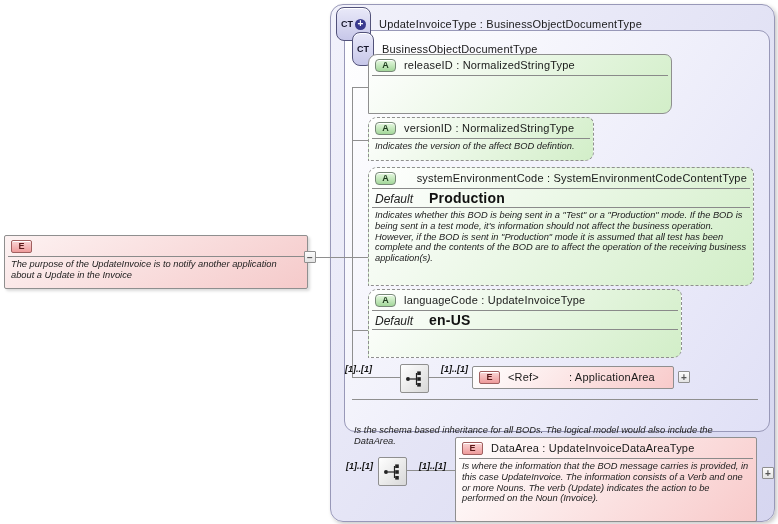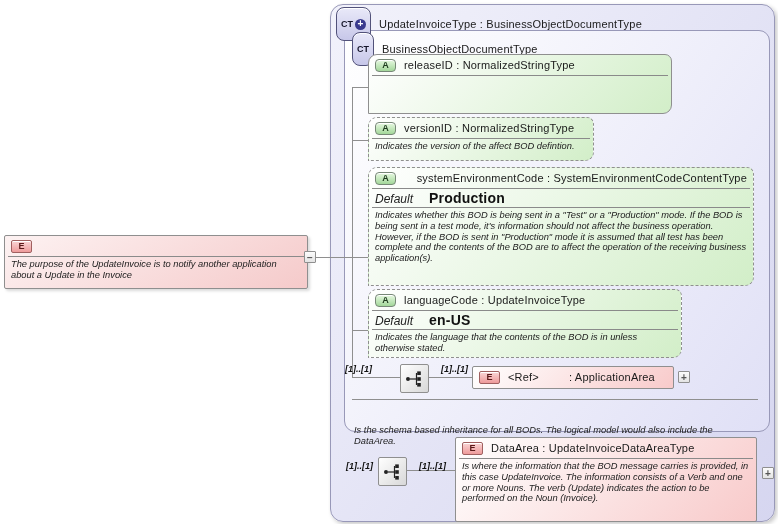--- a/index.html
+++ b/index.html
@@ -139,21 +139,20 @@
     <div class="box-head">
       <span class="badge badge-a">A</span>
       <span class="box-title">languageCode : UpdateInvoiceType</span>
     </div>
     <hr class="divider">
     <div class="default-row">
       <span class="default-label">Default</span>
       <span class="default-value">en-US</span>
     </div>
     <hr class="divider">
-    <div class="desc">Indicates the language that the contents of the BOD is in unless otherwise stated.</div>
   </div>
 
   <span class="card" style="left:345px;top:364px;">[1]..[1]</span>
   <div class="seqbox" style="left:400px;top:364px;">
     <svg width="20" height="18" viewBox="0 0 20 18">
       <circle cx="3" cy="9" r="2" fill="#222"></circle>
       <line x1="5" y1="9" x2="11.5" y2="9" stroke="#222" stroke-width="1.2"></line>
       <line x1="11.5" y1="3" x2="11.5" y2="15" stroke="#222" stroke-width="1.2"></line>
       <rect x="12.2" y="1.4" width="3.6" height="3.6" fill="#222"></rect>
       <rect x="12.2" y="7.2" width="3.6" height="3.6" fill="#222"></rect>

